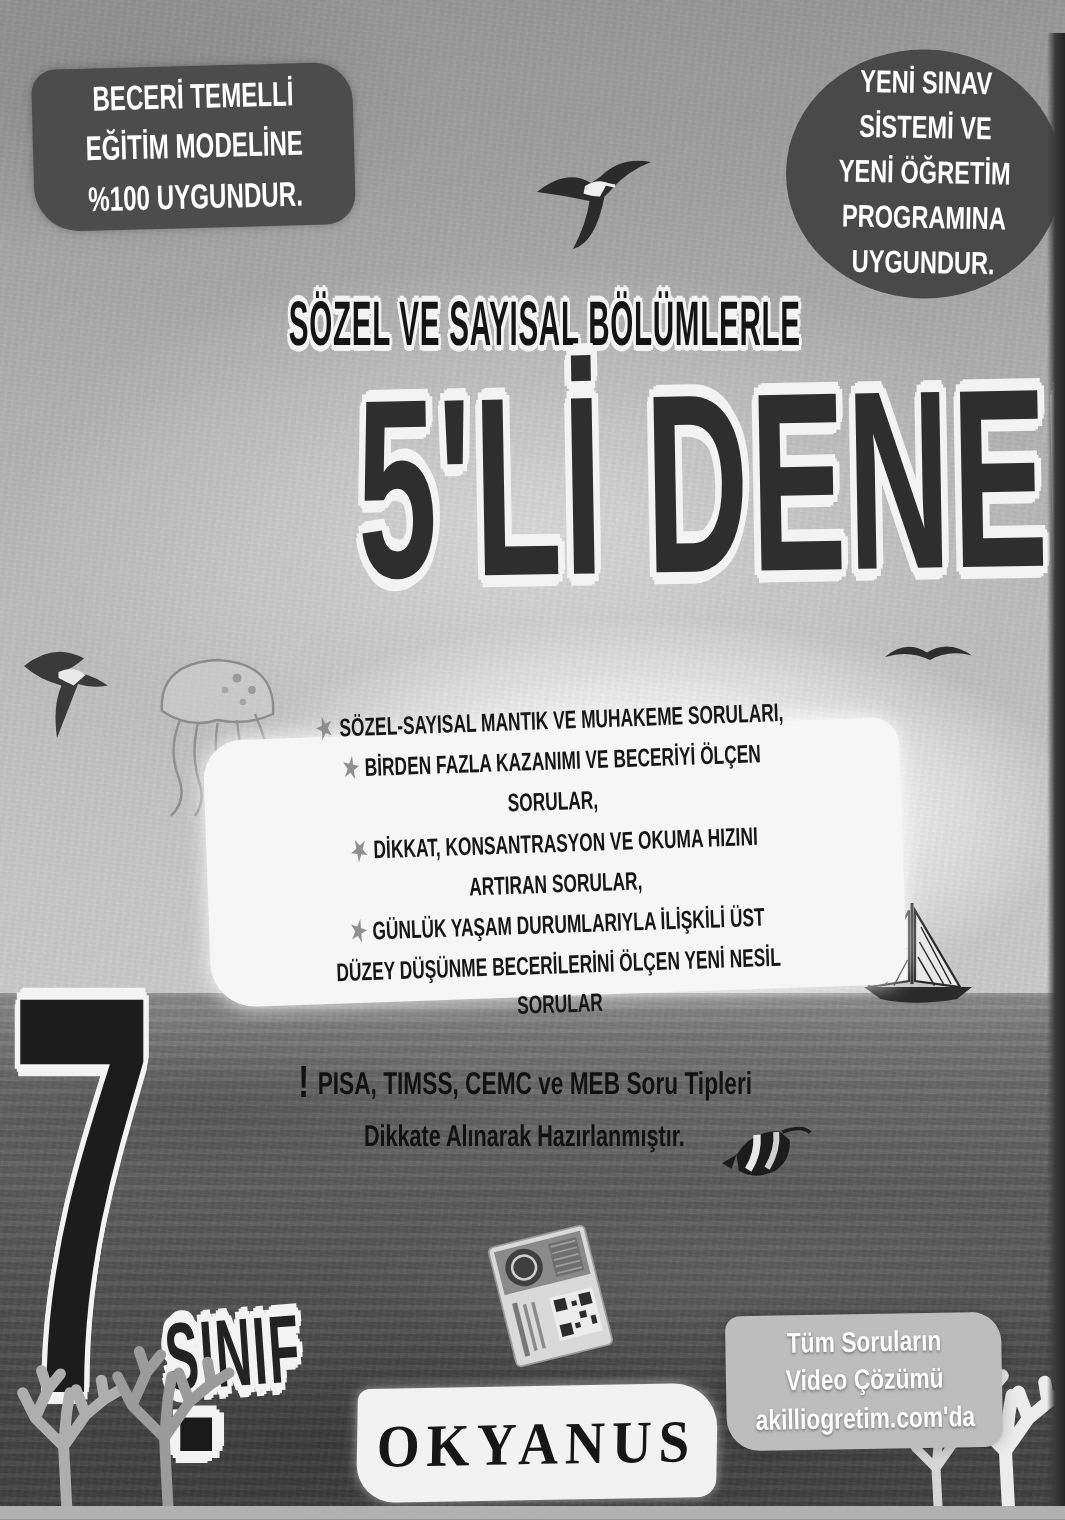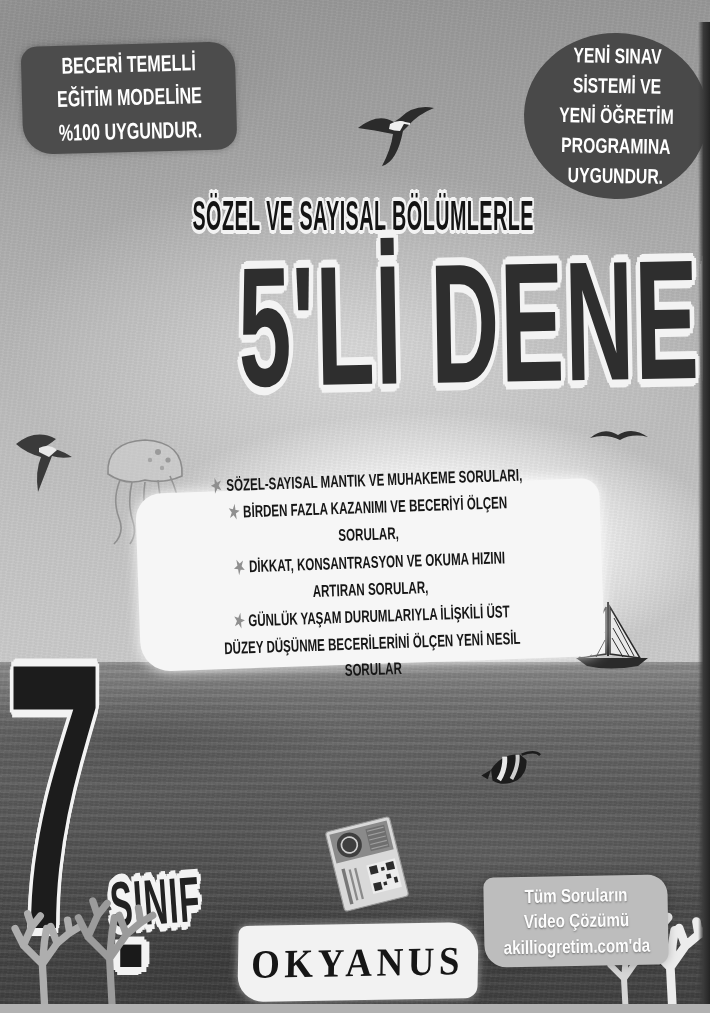--- a/index.html
+++ b/index.html
@@ -208,20 +208,26 @@
       <div class="feat-row">
         <span class="star">★</span><span>GÜNLÜK YAŞAM DURUMLARIYLA İLİŞKİLİ ÜST DÜZEY DÜŞÜNME BECERİLERİNİ ÖLÇEN YENİ NESİL SORULAR</span>
       </div>
     </div>
   </div>
 
   <div class="abs grade-seven">
     <span class="inner halo-lg">7</span>
   </div>
 
+  <div class="abs note">
+    <div class="inner">
+      <span class="mark">!</span><span>PISA, TIMSS, CEMC ve MEB Soru Tipleri</span>
+    </div>
+    <div class="inner l2">Dikkate Alınarak Hazırlanmıştır.</div>
+  </div>
   <div class="abs" style="left:480px;top:740px;transform:rotate(14deg);">
     <svg width="58" height="56" viewBox="0 0 58 56">
       <path d="M12 34 Q18 16 36 12 L44 16 Q48 28 40 38 Q28 48 16 44 Z" fill="#1c1c1c"></path>
       <path d="M22 18 Q26 30 22 42" stroke="#e8e8e8" stroke-width="5" fill="none"></path>
       <path d="M34 13 Q38 24 34 38" stroke="#cfcfcf" stroke-width="4" fill="none"></path>
       <path d="M38 12 Q50 4 56 8" stroke="#1c1c1c" stroke-width="2.5" fill="none"></path>
       <path d="M12 34 L4 42 L11 44 Z" fill="#1c1c1c"></path>
     </svg>
   </div>
 

